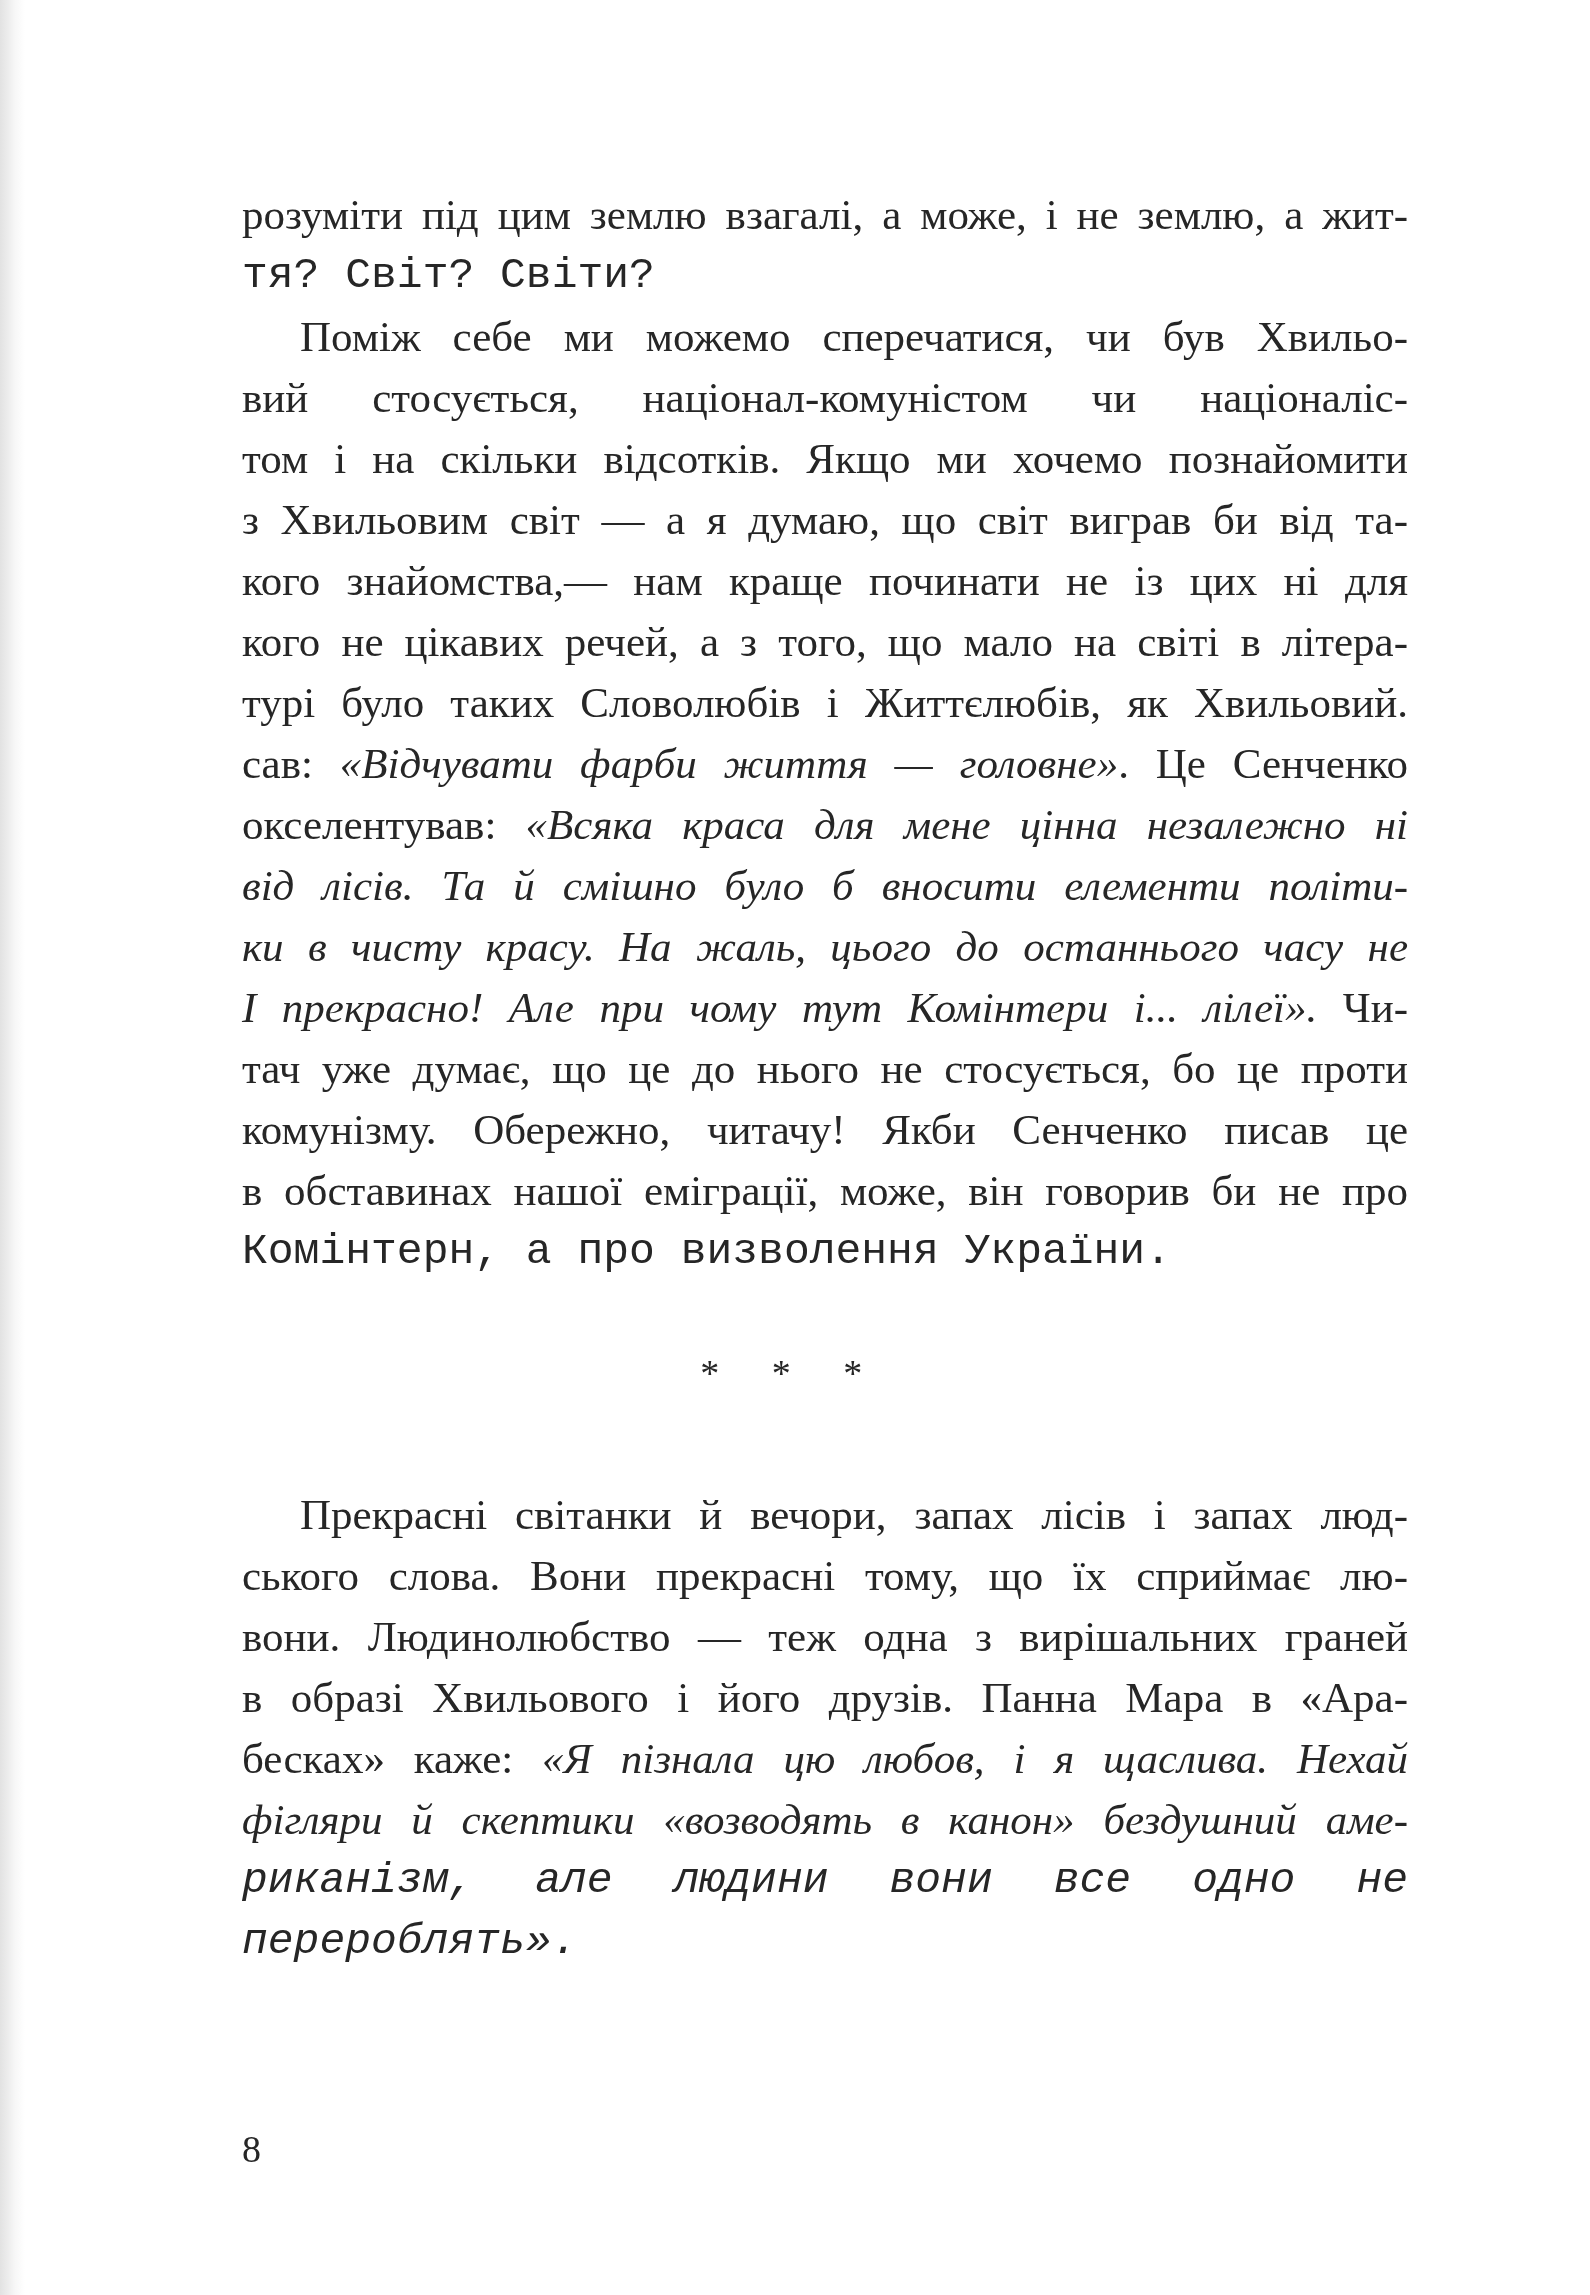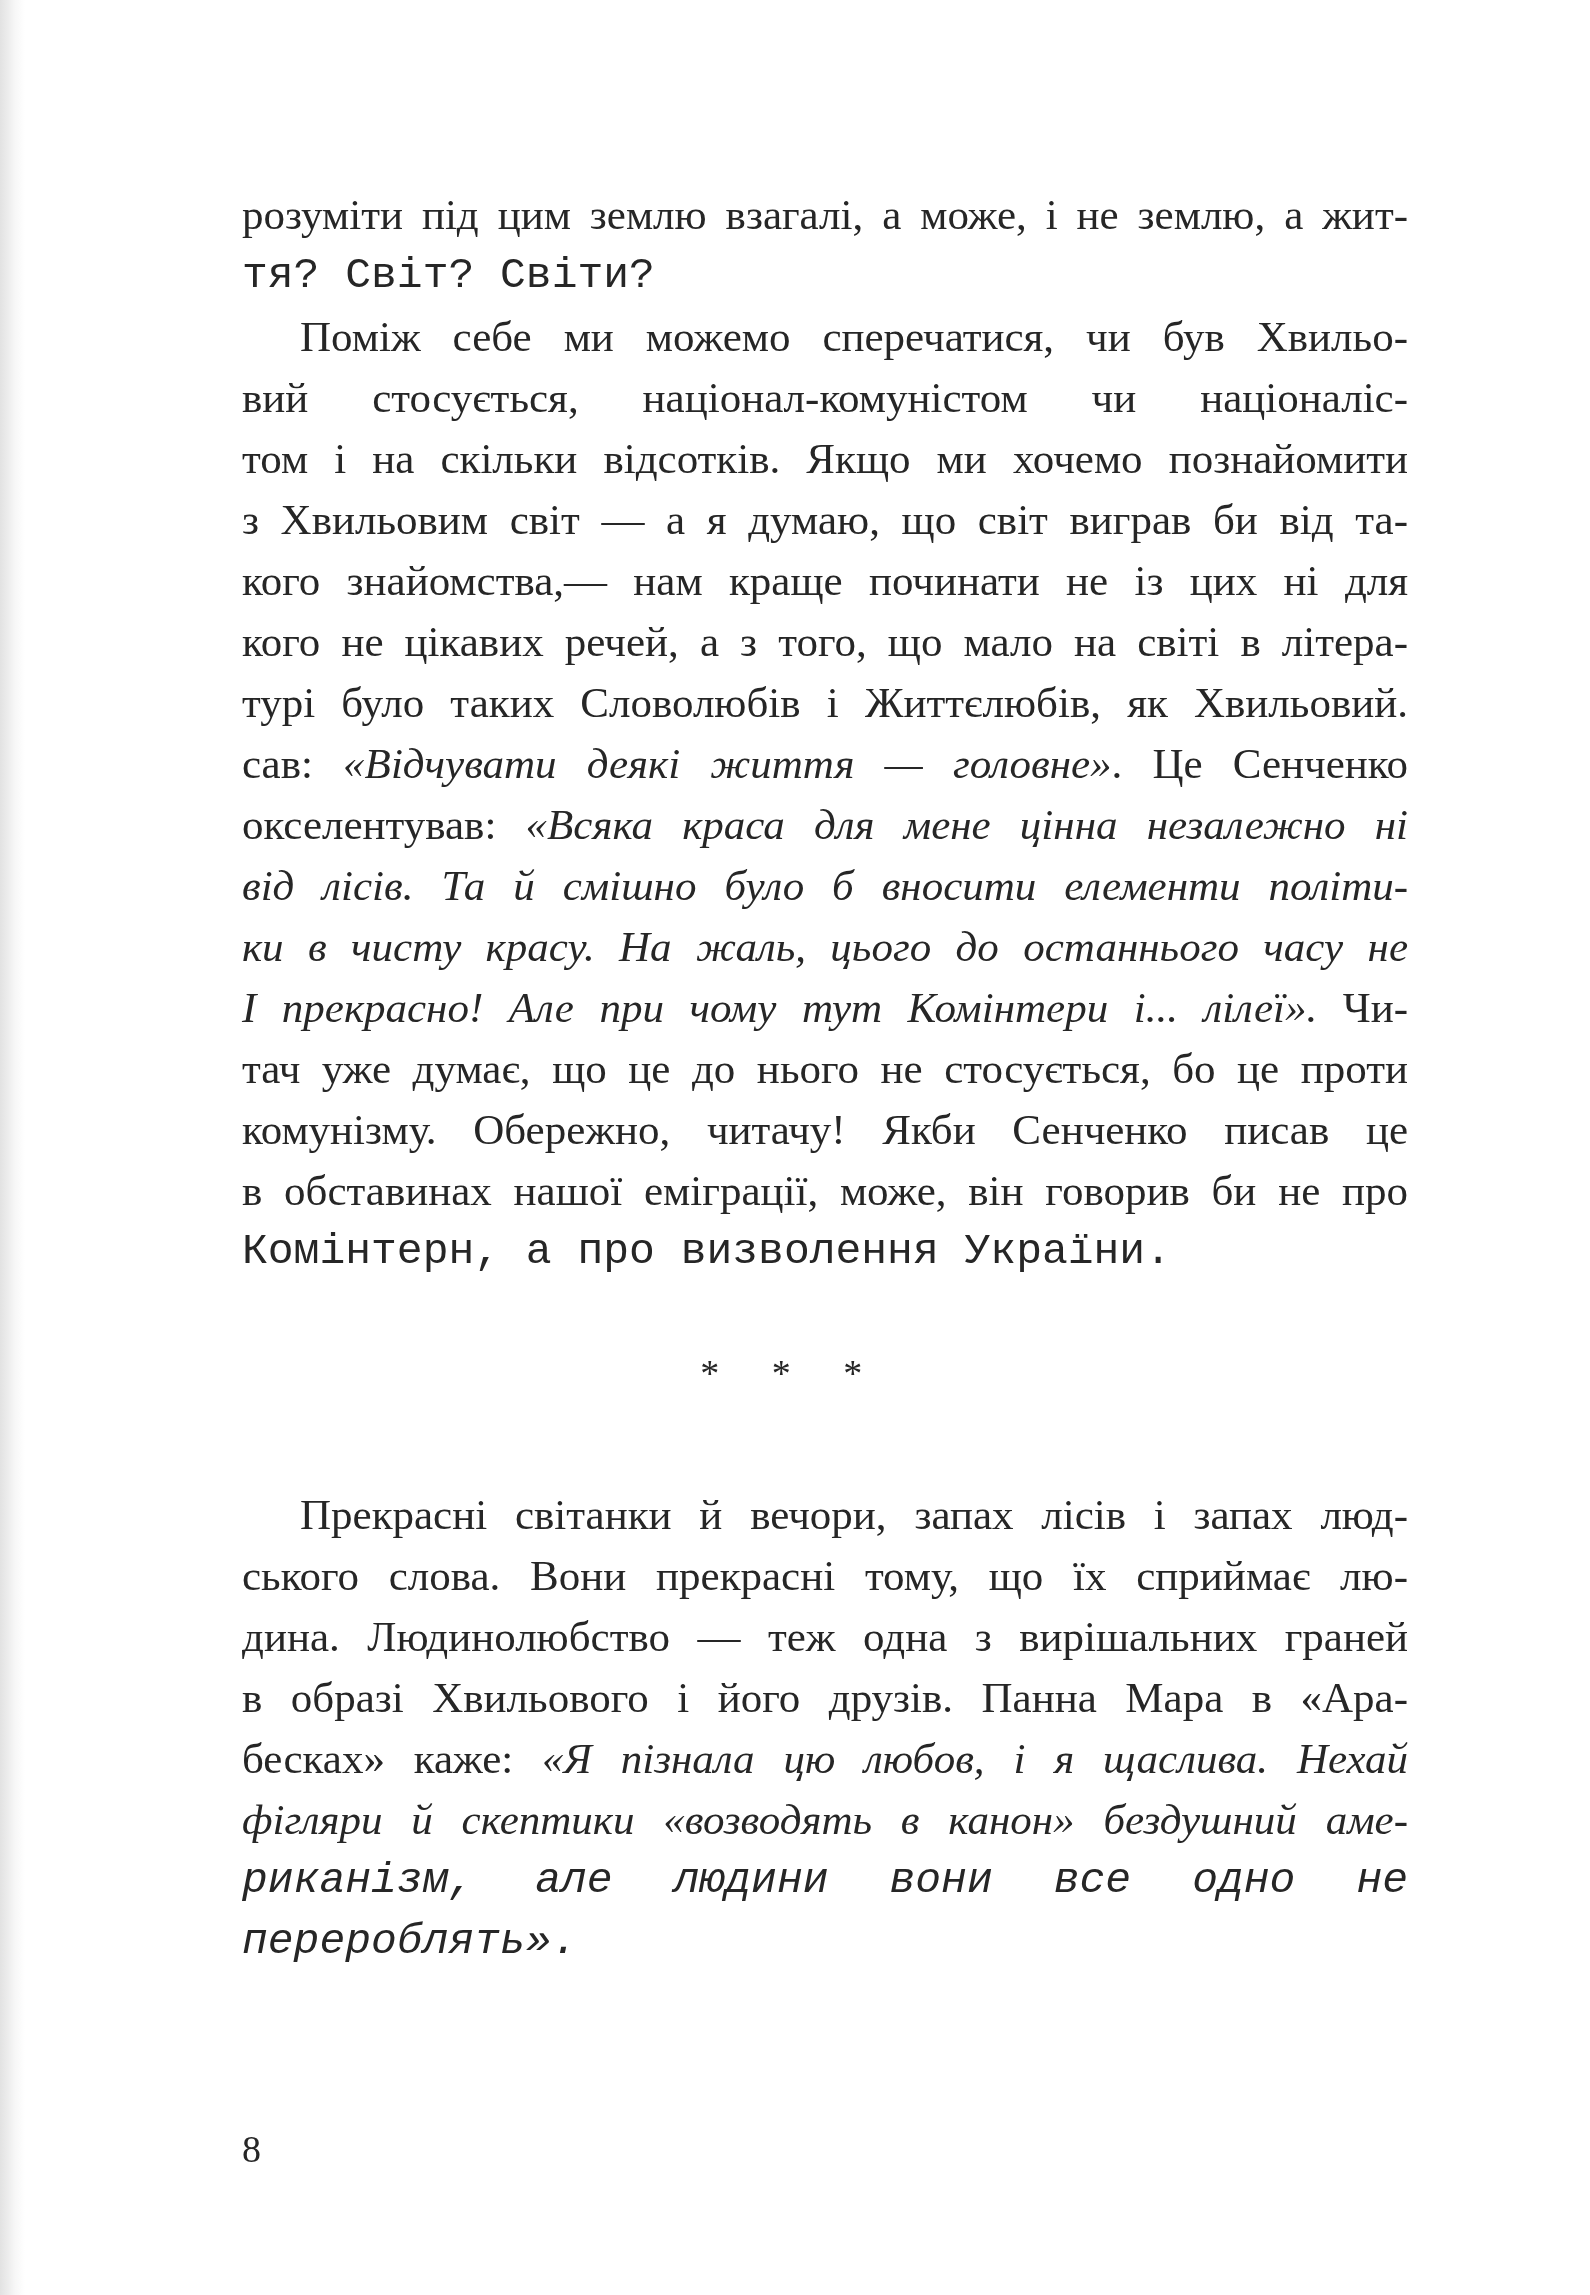--- a/index.html
+++ b/index.html
@@ -80,35 +80,35 @@
         <div class="line last"><span>тя? Світ? Світи?</span></div>
       </div>
       <div>
         <div class="line first-indent"><span>Поміж себе ми можемо сперечатися, чи був Хвильо-</span></div>
         <div class="line"><span>вий стосується, націонал-комуністом чи націоналіс-</span></div>
         <div class="line"><span>том і на скільки відсотків. Якщо ми хочемо познайомити</span></div>
         <div class="line"><span>з Хвильовим світ — а я думаю, що світ виграв би від та-</span></div>
         <div class="line"><span>кого знайомства,— нам краще починати не із цих ні для</span></div>
         <div class="line"><span>кого не цікавих речей, а з того, що мало на світі в літера-</span></div>
         <div class="line"><span>турі було таких Словолюбів і Життєлюбів, як Хвильовий.</span></div>
-        <div class="line"><span>сав: </span><em>«Відчувати деякі життя — головне»</em><span>. Це Сенченко</span></div>
+        <div class="line"><span>сав: </span><em>«Відчувати фарби життя — головне»</em><span>. Це Сенченко</span></div>
         <div class="line"><span>окселентував: </span><em>«Всяка краса для мене цінна незалежно ні</em></div>
         <div class="line"><em>від лісів. Та й смішно було б вносити елементи політи-</em></div>
         <div class="line"><em>ки в чисту красу. На жаль, цього до останнього часу не</em></div>
         <div class="line"><em>І прекрасно! Але при чому тут Комінтери і... лілеї».</em><span> Чи-</span></div>
         <div class="line"><span>тач уже думає, що це до нього не стосується, бо це проти</span></div>
         <div class="line"><span>комунізму. Обережно, читачу! Якби Сенченко писав це</span></div>
         <div class="line"><span>в обставинах нашої еміграції, може, він говорив би не про</span></div>
         <div class="line last"><span>Комінтерн, а про визволення України.</span></div>
       </div>
       <div class="stars">* * *</div>
       <div>
         <div class="line first-indent"><span>Прекрасні світанки й вечори, запах лісів і запах люд-</span></div>
         <div class="line"><span>ського слова. Вони прекрасні тому, що їх сприймає лю-</span></div>
-        <div class="line"><span>дина. Людинолюбство — теж одна з вирішальних граней</span></div>
+        <div class="line"><span>вони. Людинолюбство — теж одна з вирішальних граней</span></div>
         <div class="line"><span>в образі Хвильового і його друзів. Панна Мара в «Ара-</span></div>
         <div class="line"><span>бесках» каже: </span><em>«Я пізнала цю любов, і я щаслива. Нехай</em></div>
         <div class="line"><em>фігляри й скептики «возводять в канон» бездушний аме-</em></div>
         <div class="line last"><em>риканізм, але людини вони все одно не перероблять».</em></div>
       </div>
     </div>
   <div class="page-number">8</div>
 </div>
 
 

